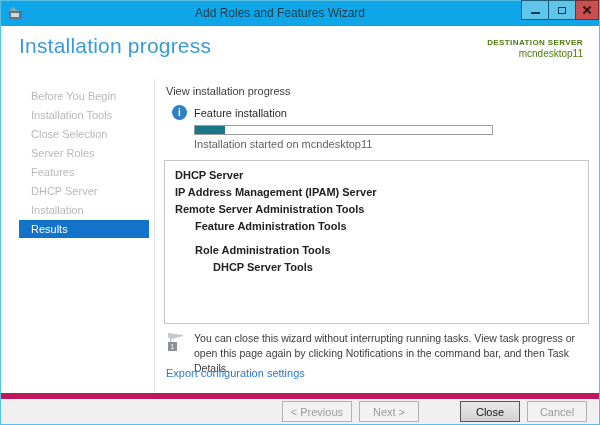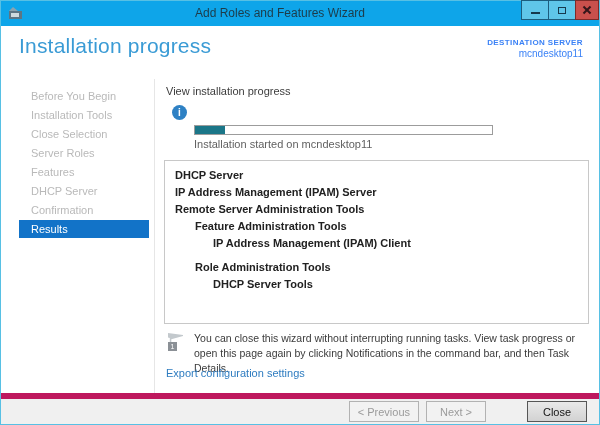--- a/index.html
+++ b/index.html
@@ -21,21 +21,21 @@
   .close-glyph{position:relative;width:10px;height:10px;}
   .close-glyph::before,.close-glyph::after{content:"";position:absolute;left:4px;top:0;
         width:2px;height:10px;background:#35161a;}
   .close-glyph::before{transform:rotate(45deg);}
   .close-glyph::after{transform:rotate(-45deg);}
 
   
   .header{position:absolute;top:25px;left:0;right:0;height:53px;background:#fff;}
   .page-title{position:absolute;left:18px;top:8px;font-size:21px;font-weight:400;
               color:#3a9bd5;letter-spacing:.2px;}
-  .dest{position:absolute;right:16px;top:12px;text-align:right;color:#3b82f6;}
+  .dest{position:absolute;right:16px;top:12px;text-align:right;color:#4d7c0f;}
   .dest-label{font-size:8px;font-weight:bold;letter-spacing:.4px;}
   .dest-server{font-size:10px;margin-top:1px;}
 
   
   .sidebar{position:absolute;left:0;top:78px;width:154px;bottom:31px;box-sizing:border-box;
            border-right:1px solid #e6e6e6;padding-top:8px;background:#fff;}
   .side-item{margin:0 0 1px 18px;width:130px;height:18px;box-sizing:border-box;
              padding:2px 0 0 12px;font-size:11px;line-height:14px;color:#b9b9b9;}
   .side-item.selected{background:#1273c8;color:#fff;cursor:pointer;}
 
@@ -112,51 +112,52 @@
     </div>
   </div>
 
   <div class="sidebar">
     <div class="side-item">Before You Begin</div>
     <div class="side-item">Installation Tools</div>
     <div class="side-item">Close Selection</div>
     <div class="side-item">Server Roles</div>
     <div class="side-item">Features</div>
     <div class="side-item">DHCP Server</div>
-    <div class="side-item">Confirmation</div>
+    <div class="side-item">Installation</div>
     <div class="side-item selected">Results</div>
   </div>
 
   <div class="content">
     <div class="section-label">View installation progress</div>
 
     <div class="info-icon">i</div>
+    <div class="task-title">Feature installation</div>
     <div class="progress">
       <div class="progress-fill" style="width: 10%;"></div>
     </div>
     <div class="task-status">Installation started on mcndesktop11</div>
 
     <div class="feature-box">
       <div class="feat i0">DHCP Server</div>
       <div class="feat i0">IP Address Management (IPAM) Server</div>
       <div class="feat i0">Remote Server Administration Tools</div>
       <div class="feat i1">Feature Administration Tools</div>
-      <div class="feat i2">IP Address Management (IPAM) Client</div>
       <div class="feat i1 gap">Role Administration Tools</div>
       <div class="feat i2">DHCP Server Tools</div>
     </div>
 
     <div class="note-icon">
       <span class="pennant"></span>
       <span class="note-badge">1</span>
     </div>
     <div class="note-text">You can close this wizard without interrupting running tasks. View task progress or open this page again by clicking Notifications in the command bar, and then Task Details.</div>
 
     <div class="export-link">Export configuration settings</div>
   </div>
 
   <div class="footer">
     <button class="btn">&lt; Previous</button>
     <button class="btn">Next &gt;</button>
     <button class="btn default">Close</button>
+    <button class="btn">Cancel</button>
   </div>
 
 </div>
 
 </body></html>

